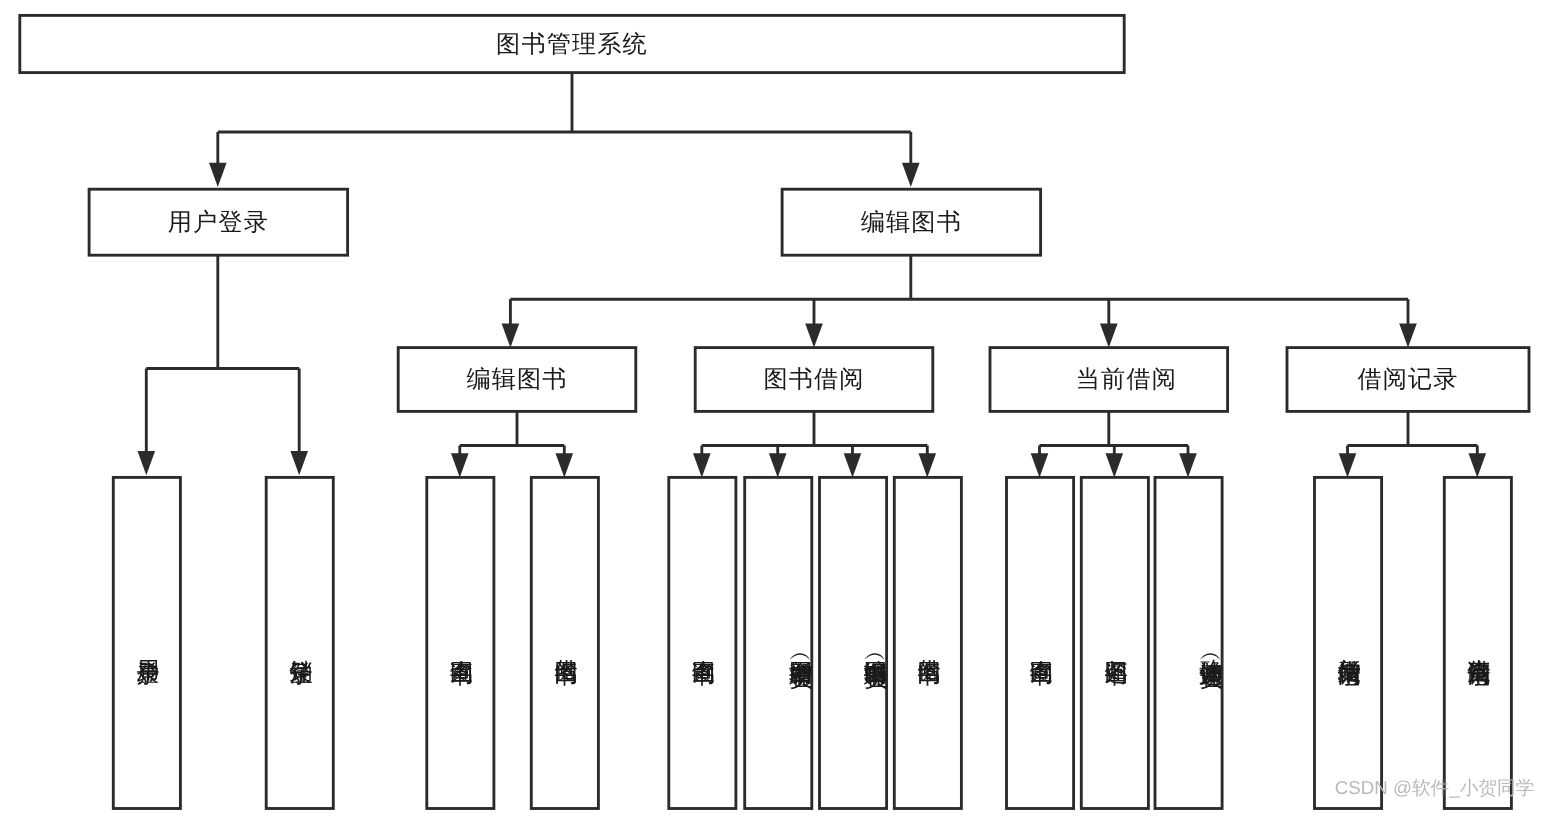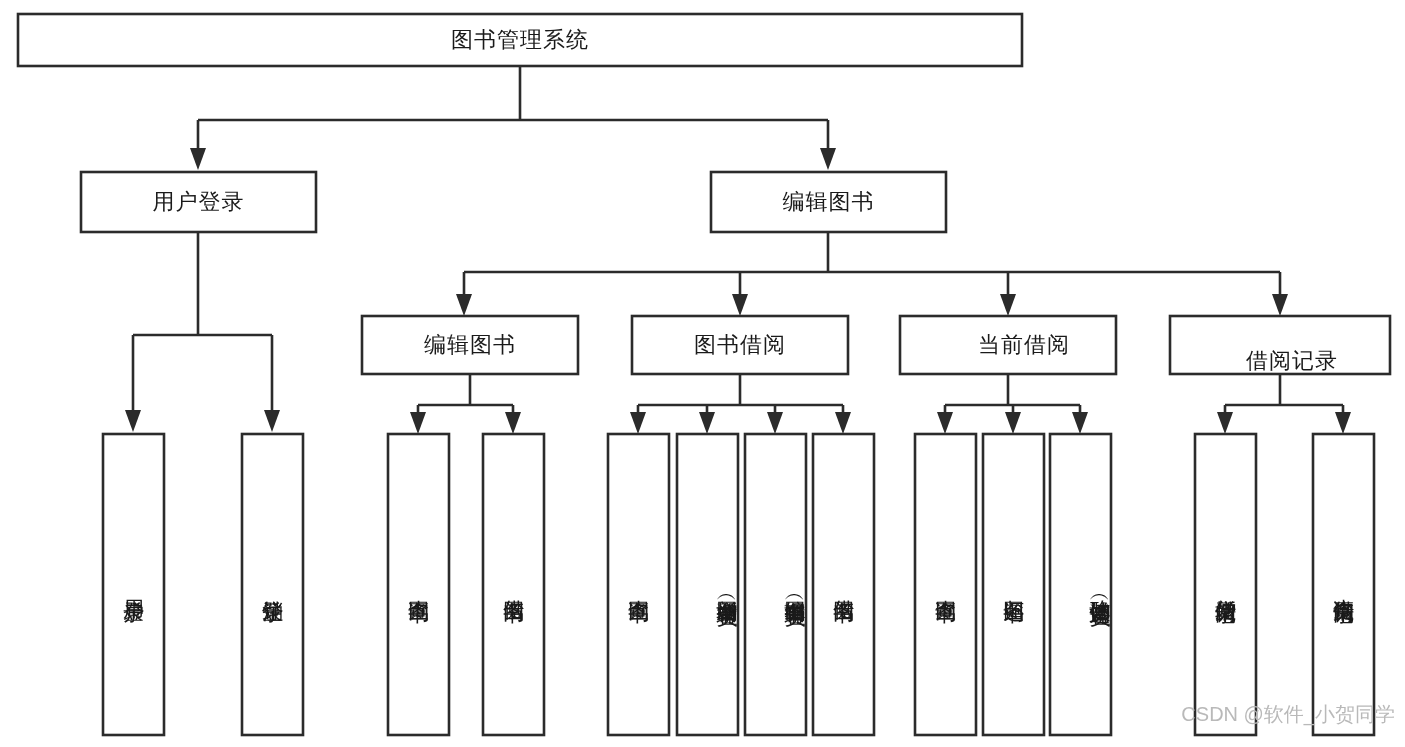--- a/index.html
+++ b/index.html
@@ -65,21 +65,21 @@
     color: #1a1a1a;
     letter-spacing: 1px;
     white-space: nowrap;
     pointer-events: none;
     font-family: "Liberation Sans", "DejaVu Sans", sans-serif;
   }
   #watermark {
     position: absolute;
     right: 10px;
     bottom: 6px;
-    font-size: 20px;
+    font-size: 17px;
     color: #b9b9b9;
     font-family: "Liberation Sans", "DejaVu Sans", sans-serif;
     white-space: nowrap;
     pointer-events: none;
   }
 </style>
 </head>
 <body>
 
 <div id="diagram-root">
@@ -194,21 +194,21 @@
   </svg>
 
   <div class="hlabel-wrap" style="left:18px; top:14px; width:1004px; height:52px;">图书管理系统</div>
 
   <div class="hlabel-wrap" style="left:81px; top:172px; width:235px; height:60px;">用户登录</div>
   <div class="hlabel-wrap" style="left:711px; top:172px; width:235px; height:60px;">编辑图书</div>
 
   <div class="hlabel-wrap" style="left:362px; top:316px; width:216px; height:58px;">编辑图书</div>
   <div class="hlabel-wrap" style="left:632px; top:316px; width:216px; height:58px;">图书借阅</div>
   <div class="hlabel-wrap" style="left:916px; top:316px; width:216px; height:58px;">当前借阅</div>
-  <div class="hlabel-wrap" style="left:1170px; top:332px; width:220px; height:58px;margin-left:12px;">借阅记录</div>
+  <div class="hlabel-wrap" style="left:1170px; top:316px; width:220px; height:58px;">借阅记录</div>
 
   <div class="vlabel-wrap" style="left:103px; top:434px; width:61px; height:301px;">用户登录</div>
   <div class="vlabel-wrap" style="left:242px; top:434px; width:61px; height:301px;">注销登录</div>
 
   <div class="vlabel-wrap" style="left:388px; top:434px; width:61px; height:301px;">查询图书</div>
   <div class="vlabel-wrap" style="left:483px; top:434px; width:61px; height:301px;">借阅图书</div>
 
   <div class="vlabel-wrap" style="left:608px; top:434px; width:61px; height:301px;">查询图书</div>
   <div class="vlabel-wrap" style="left:677px; top:434px; width:61px; height:301px; align-items:flex-start; padding-top:6px; box-sizing:border-box;">新增图书（管理员）</div>
   <div class="vlabel-wrap" style="left:745px; top:434px; width:61px; height:301px; align-items:flex-start; padding-top:6px; box-sizing:border-box;">编辑图书（管理员）</div>

